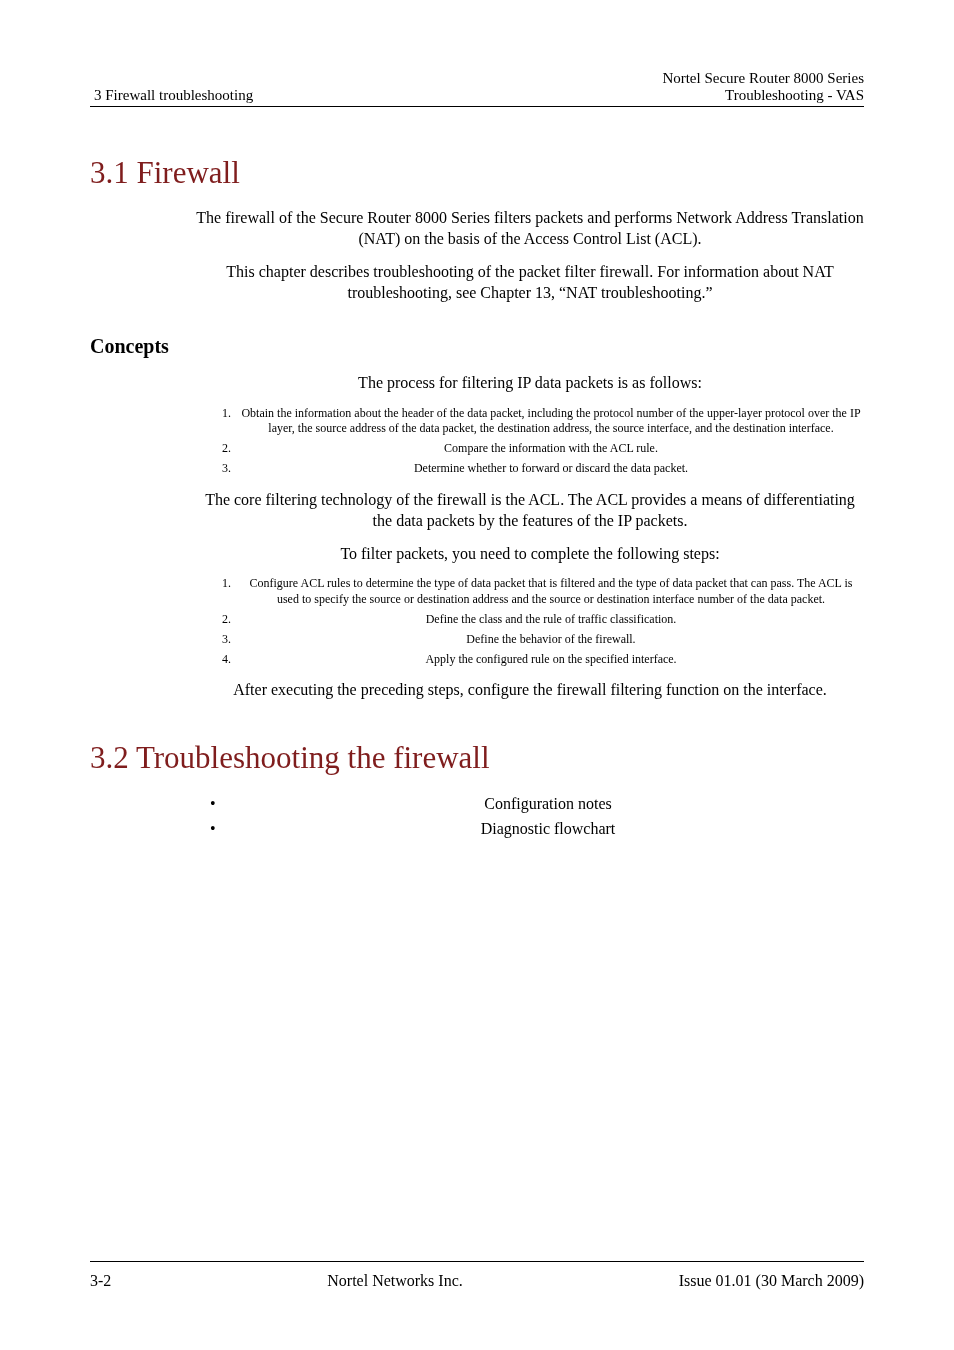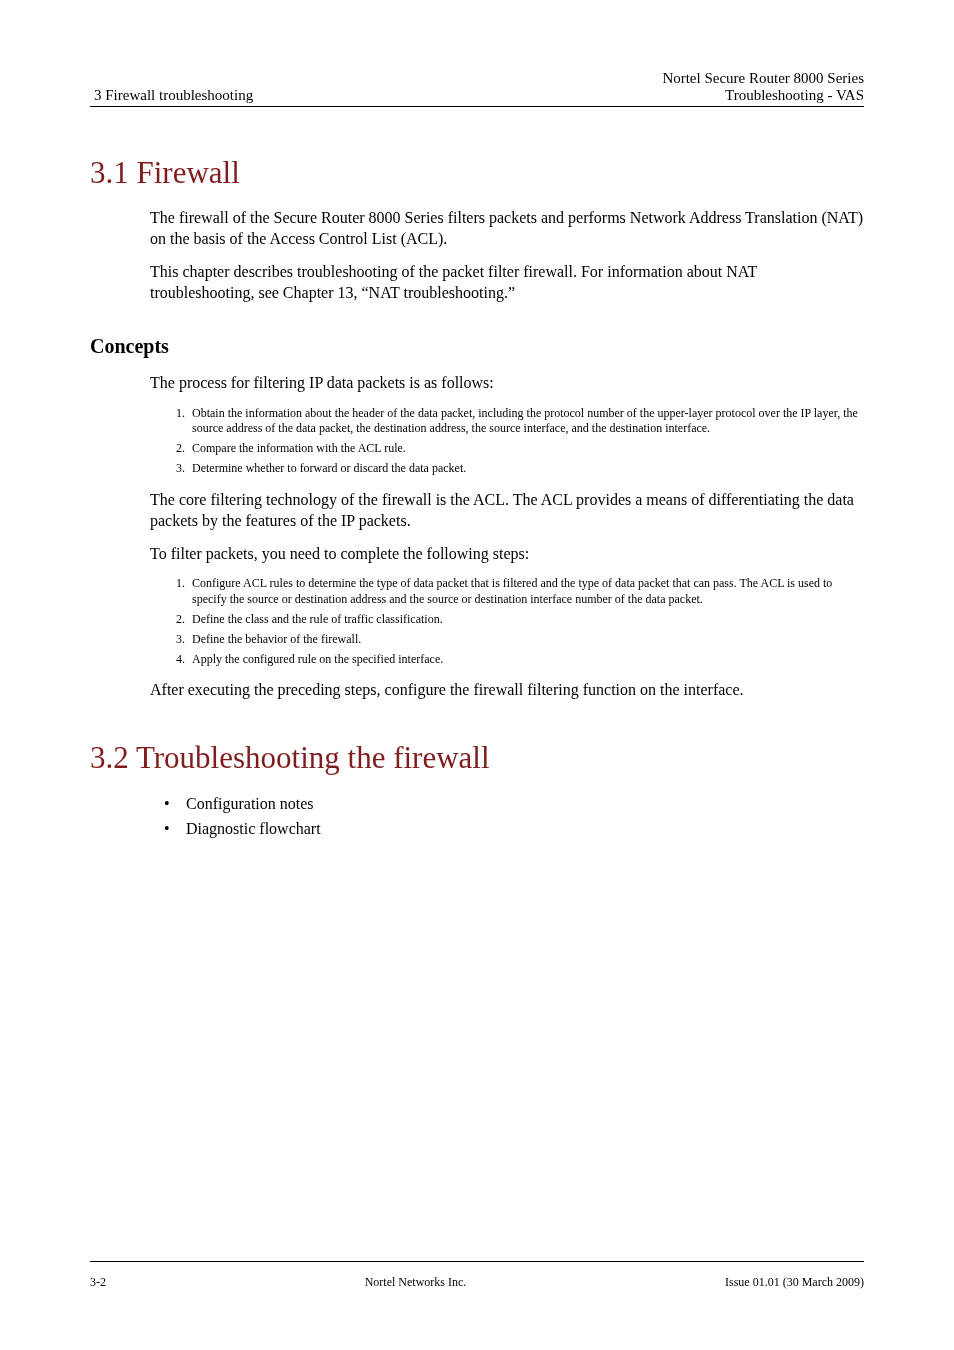--- a/index.html
+++ b/index.html
@@ -38,21 +38,22 @@
     margin: 0 0 16px 0;
   }
   .h2 {
     font-family: "Book Antiqua", Palatino, "Palatino Linotype", serif;
     font-weight: bold;
     font-size: 20px;
     color: #000;
     margin: 32px 0 14px 0;
   }
   .body-indent {
-    margin-left: 60px;
+    margin-left: 106px;
+    text-align: center;
   }
   p {
     font-size: 16px;
     line-height: 1.32;
     margin: 0 0 12px 0;
   }
   ol.num {
     list-style: decimal;
     padding-left: 38px;
     margin: 0 0 12px 0;
@@ -89,21 +90,21 @@
     border-top: 1px solid #000;
     height: 0;
   }
   .ftr {
     position: absolute;
     left: 90px;
     right: 90px;
     bottom: 60px;
     display: flex;
     justify-content: space-between;
-    font-size: 12px;
+    font-size: 16px;
   }
 </style>
 </head>
 <body>
 
 <div class="page">
 
   <div class="hdr">
     <div class="left">3 Firewall troubleshooting</div>
     <div class="right">

